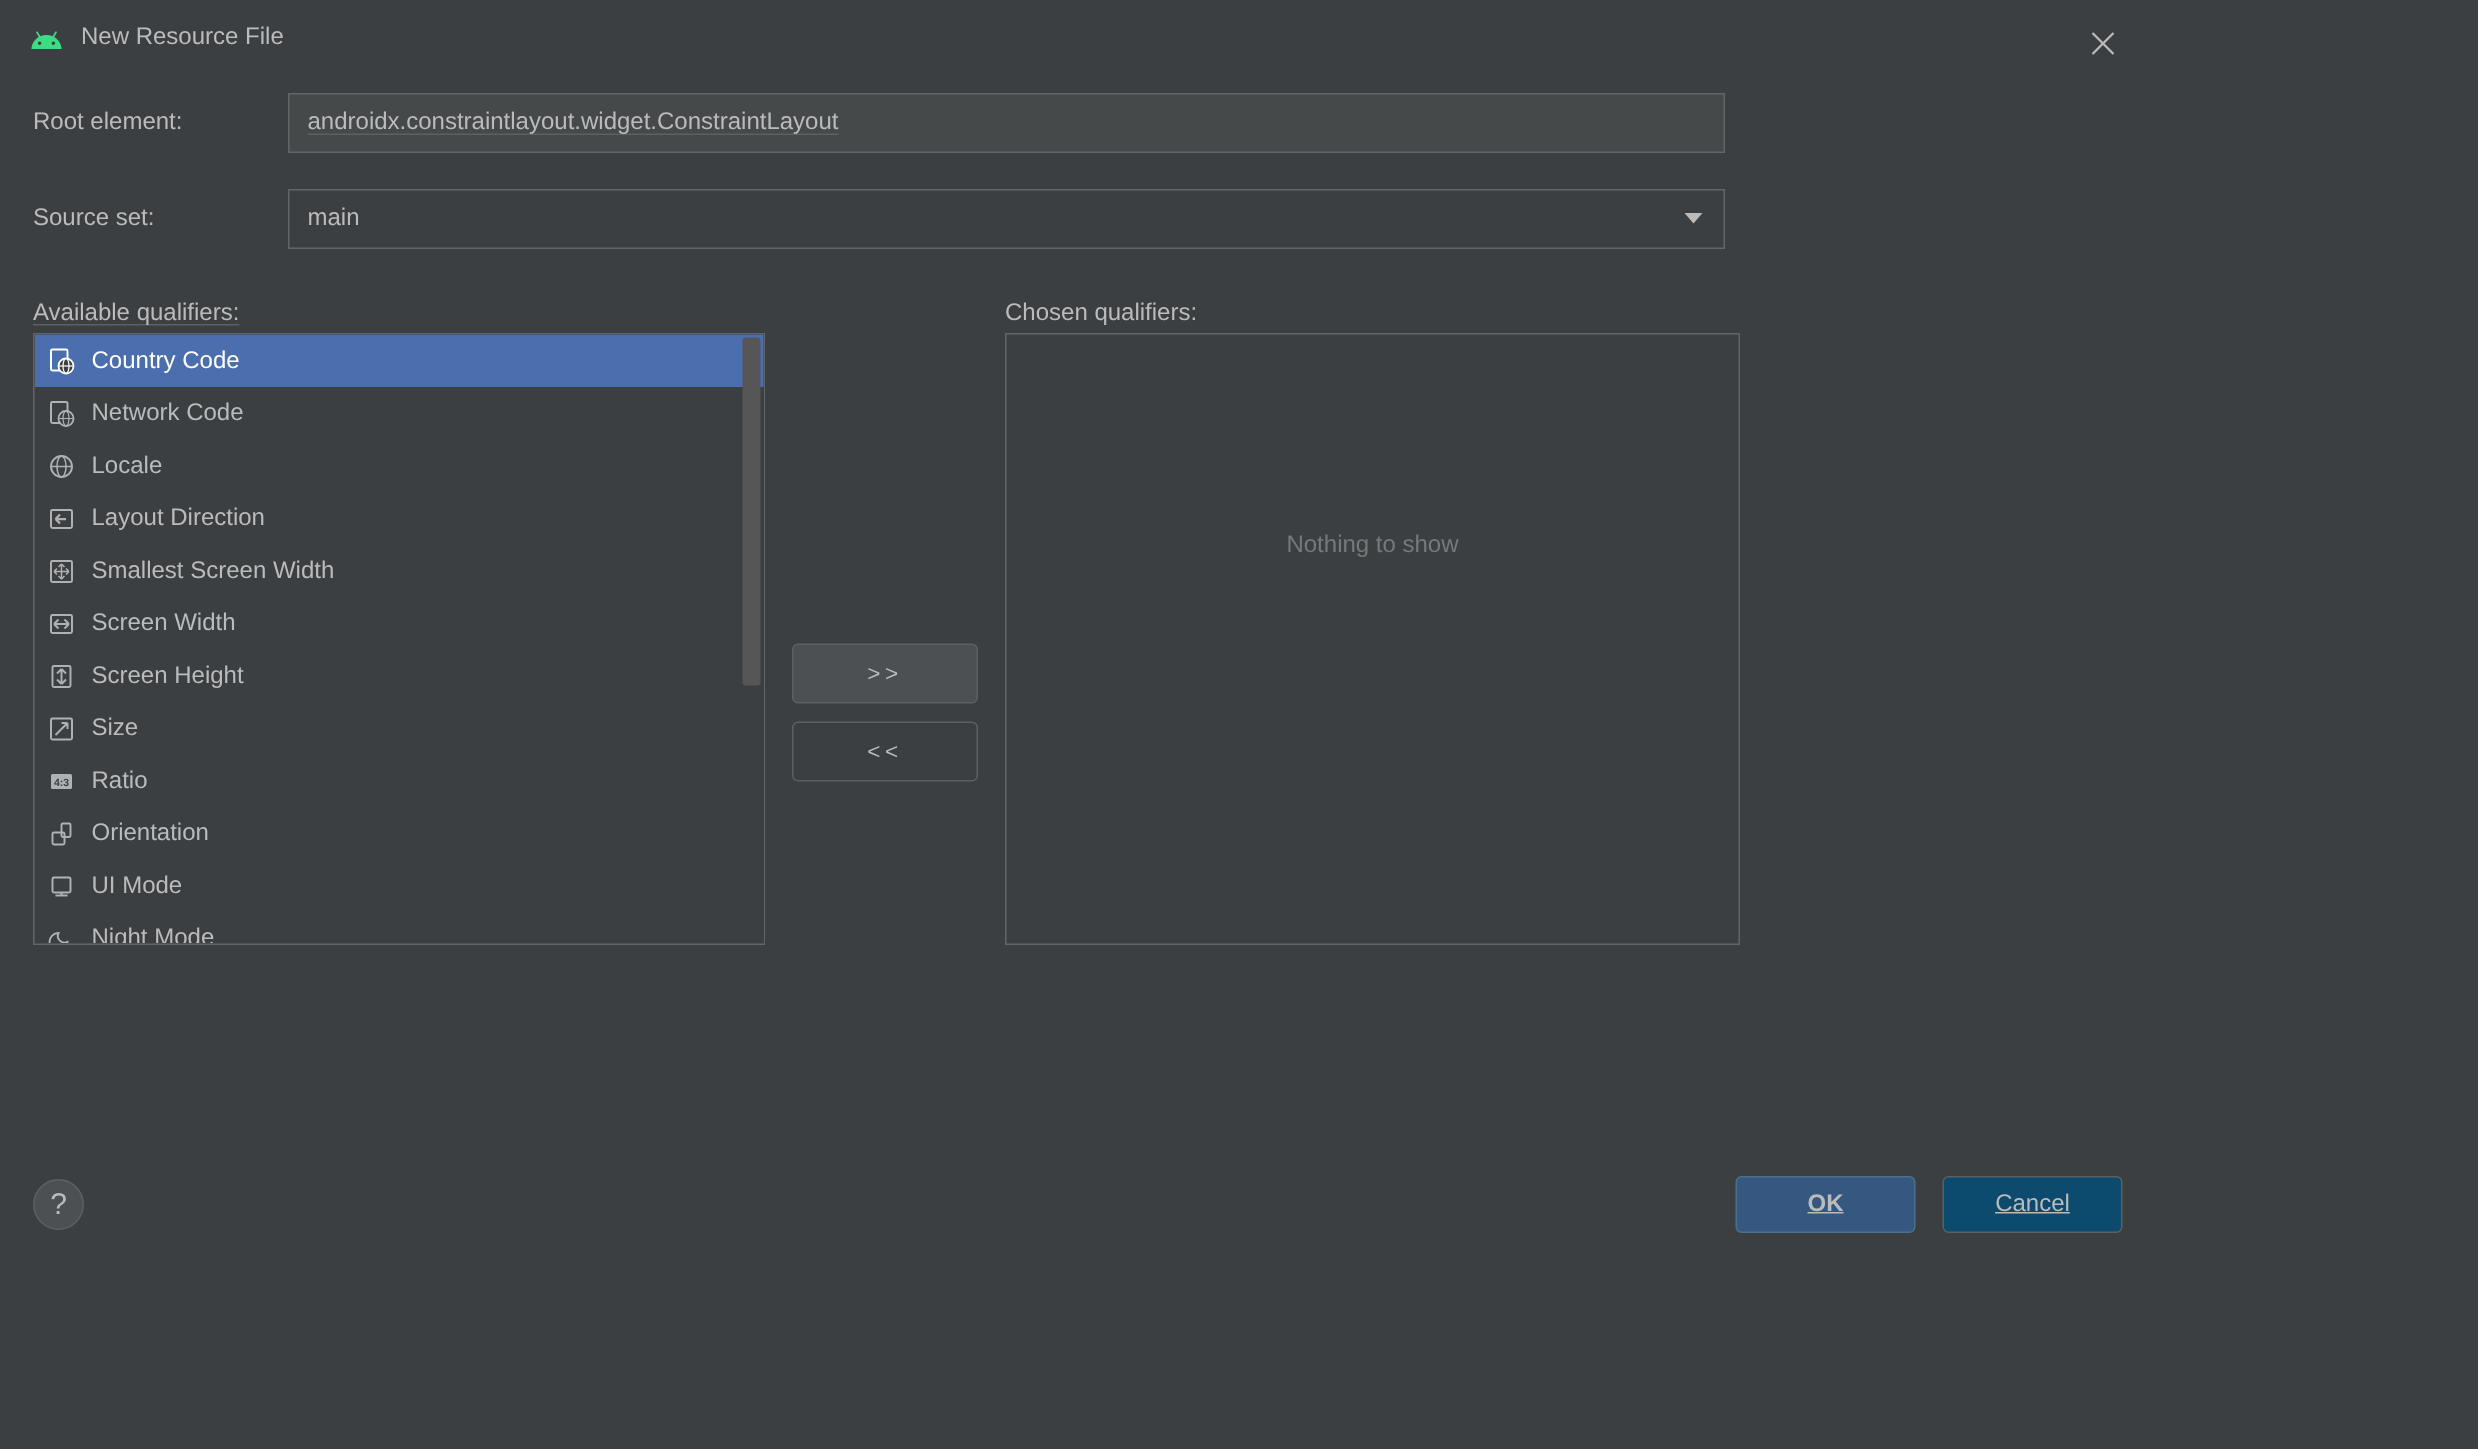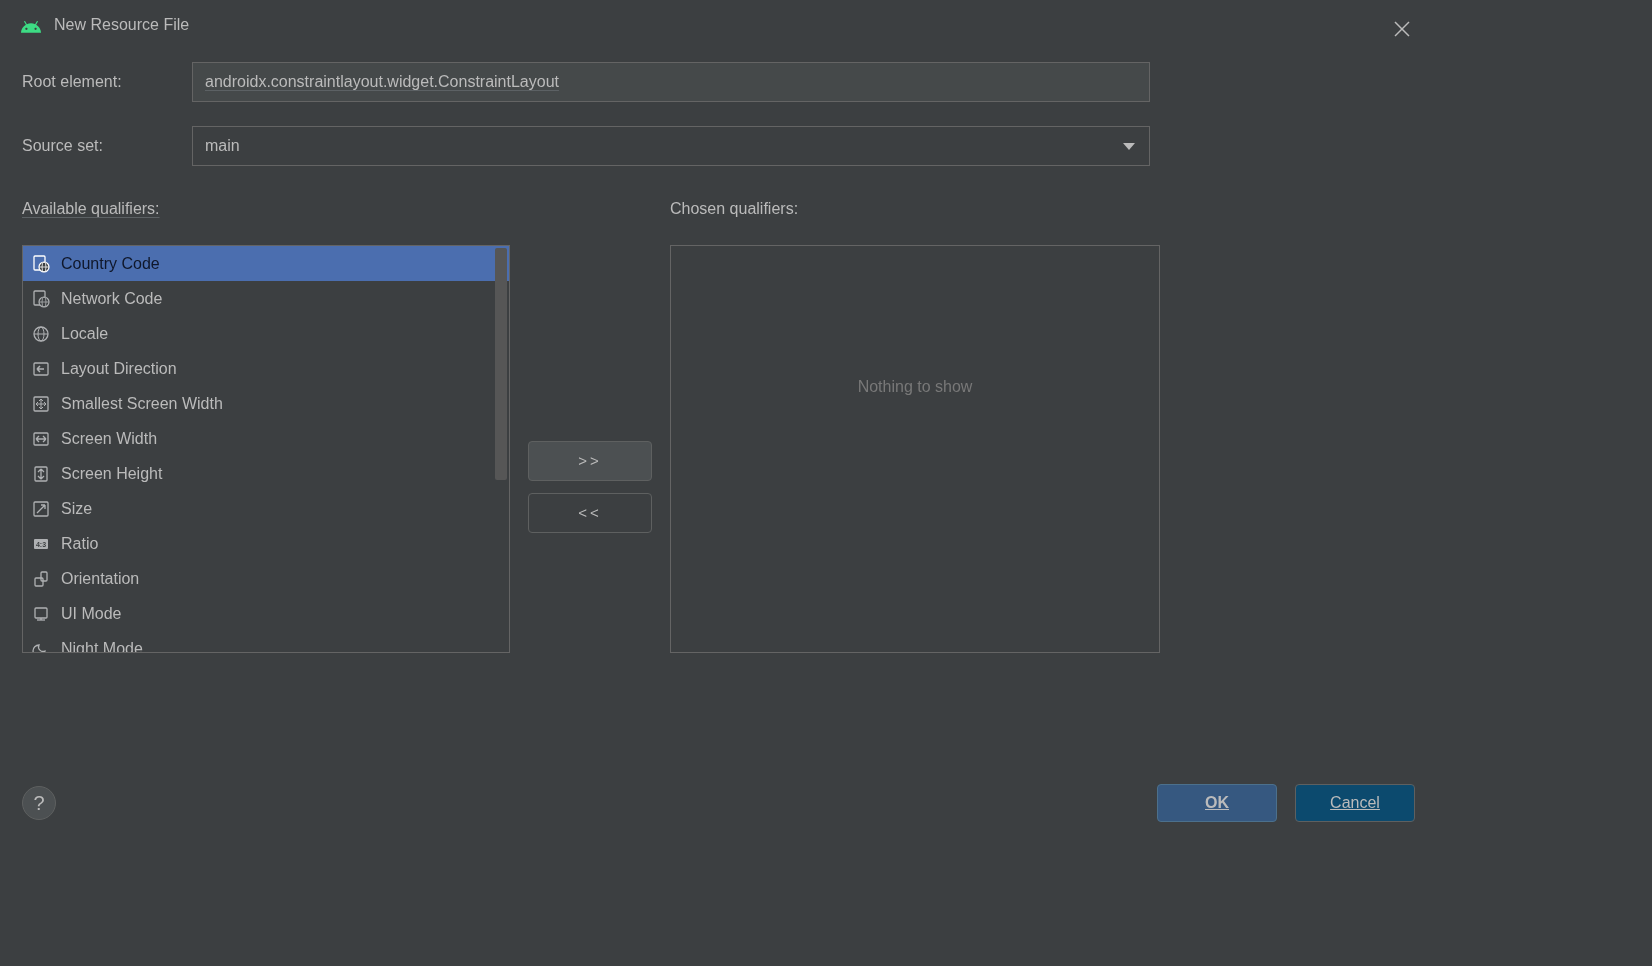--- a/index.html
+++ b/index.html
@@ -95,21 +95,21 @@
       padding: 0 22px;
       gap: 18px;
     }
     .qualifiers-column {
       display: flex;
       flex-direction: column;
     }
     .section-label {
       color: #bbbbbb;
       font-size: 16px;
-      margin-bottom: 27px;
+      margin-bottom: 4px;
       text-decoration: underline;
       text-decoration-color: #5c6164;
       text-underline-offset: 3px;
     }
     .section-label.nodec {
       text-decoration: none;
     }
     .list-box {
       background: #3c3f41;
       border: 1px solid #646464;
@@ -135,21 +135,21 @@
     }
     .list-item {
       display: flex;
       align-items: center;
       padding: 5px 8px;
       cursor: pointer;
       height: 35px;
     }
     .list-item.selected {
       background: #4b6eaf;
-      color: #0f172a;
+      color: #ffffff;
     }
     .list-item-icon {
       width: 20px;
       height: 20px;
       margin-right: 10px;
       display: flex;
       align-items: center;
       justify-content: center;
       flex-shrink: 0;
     }

